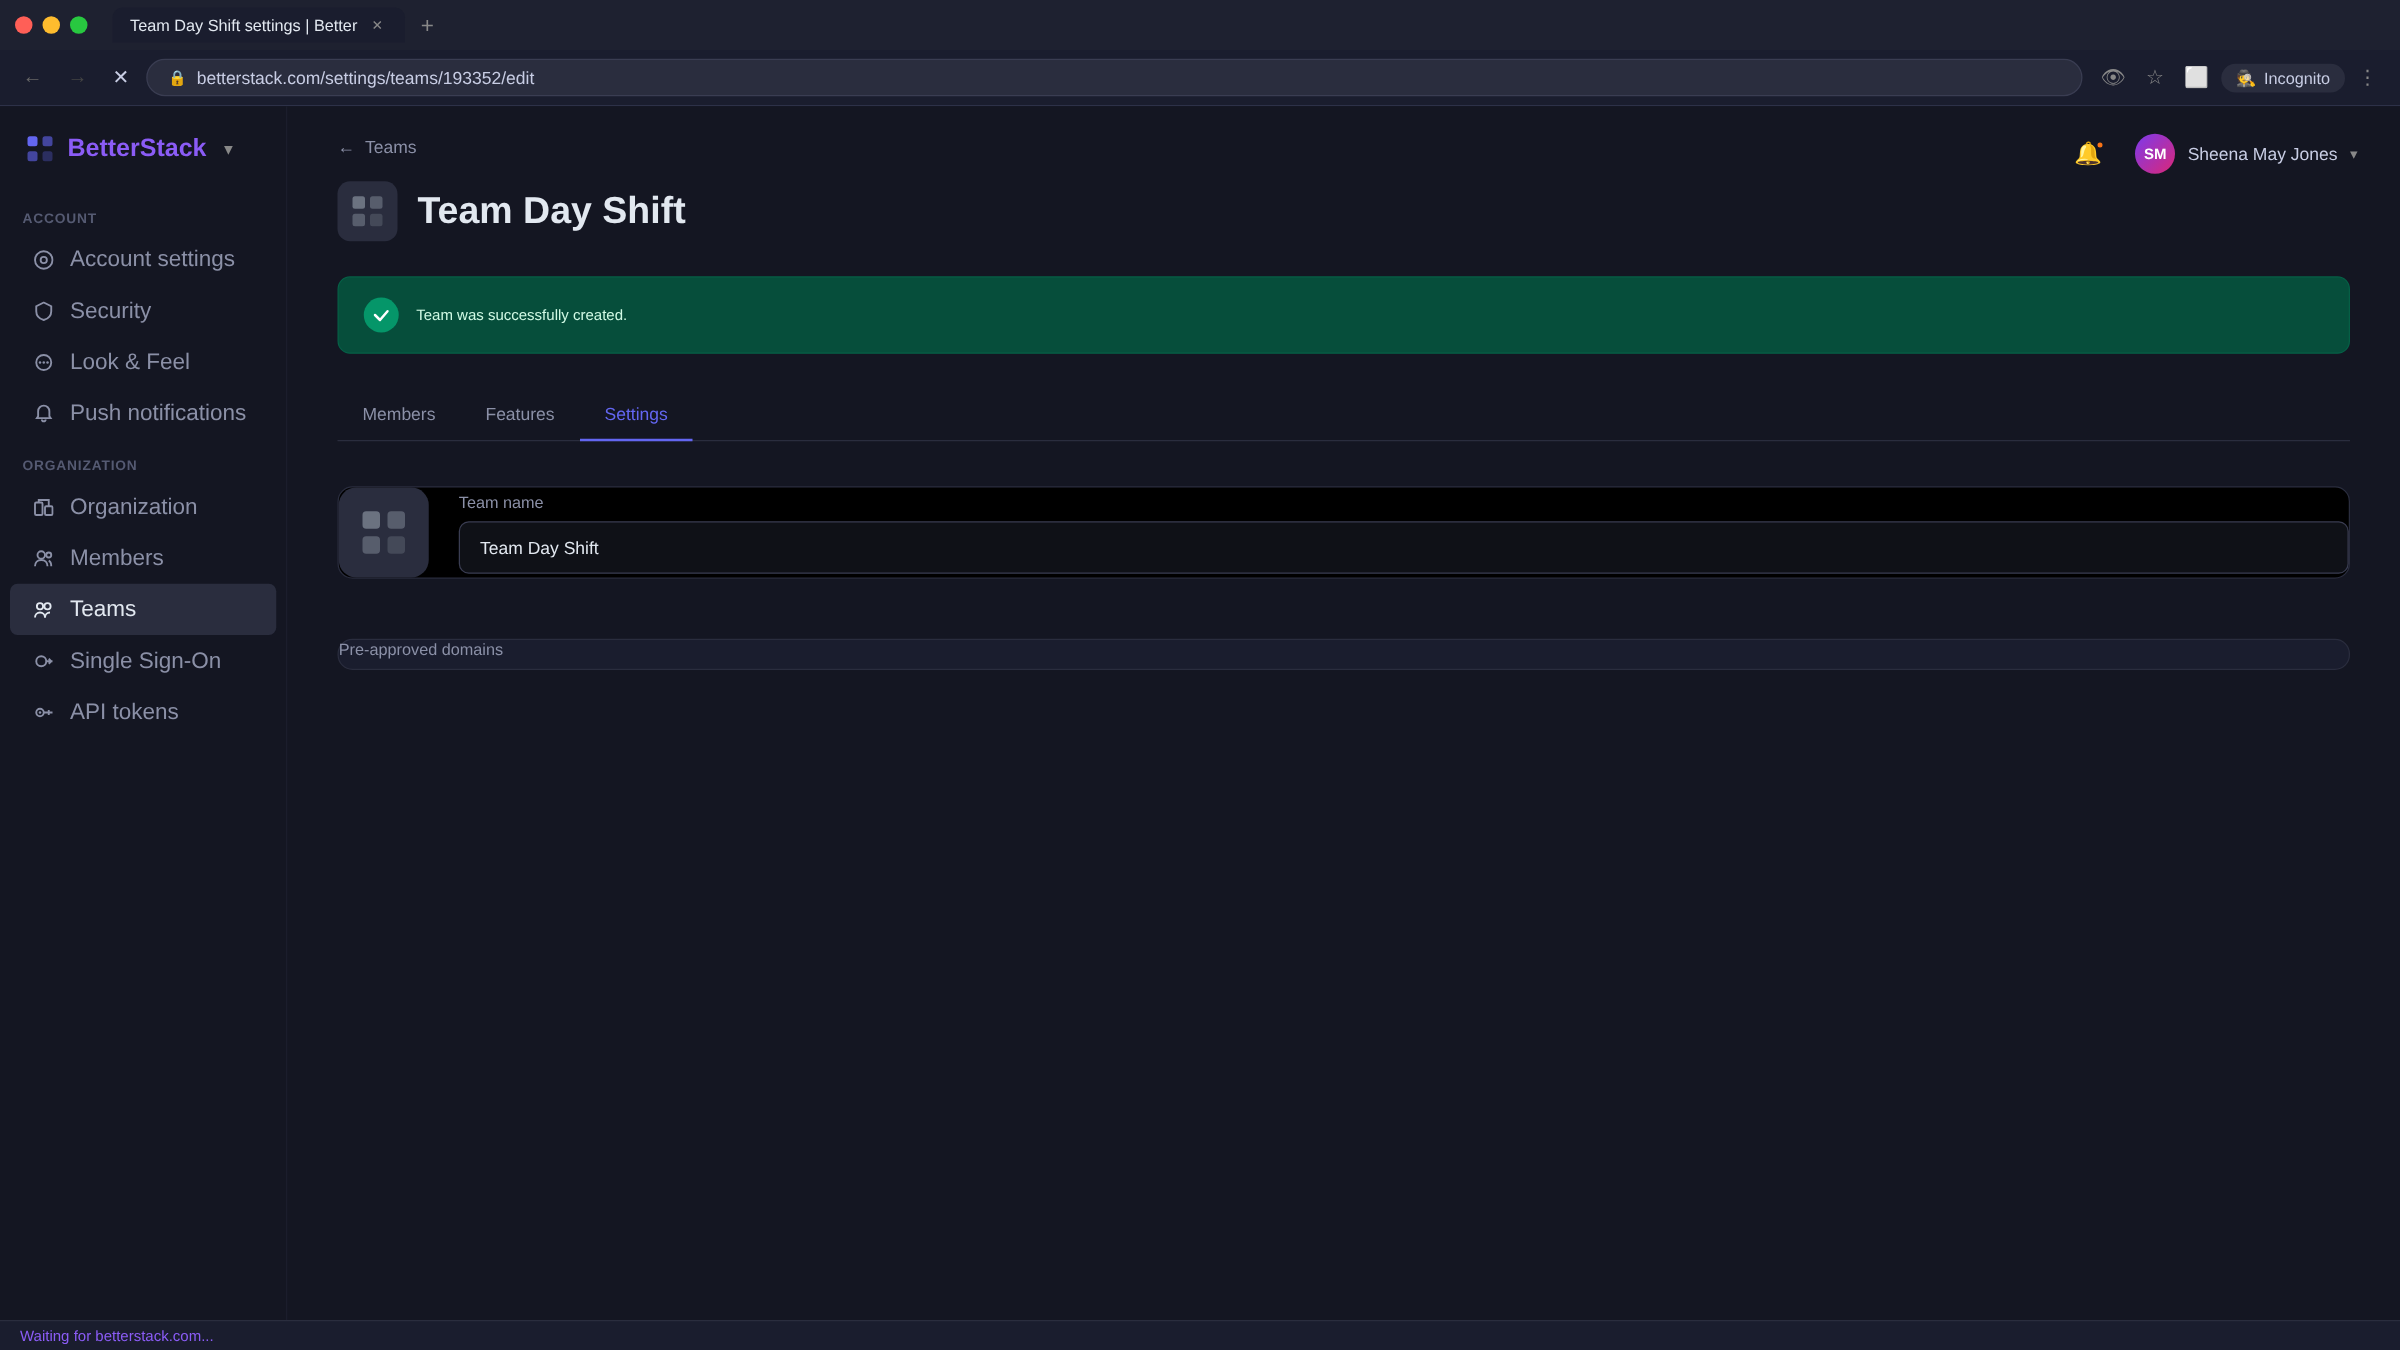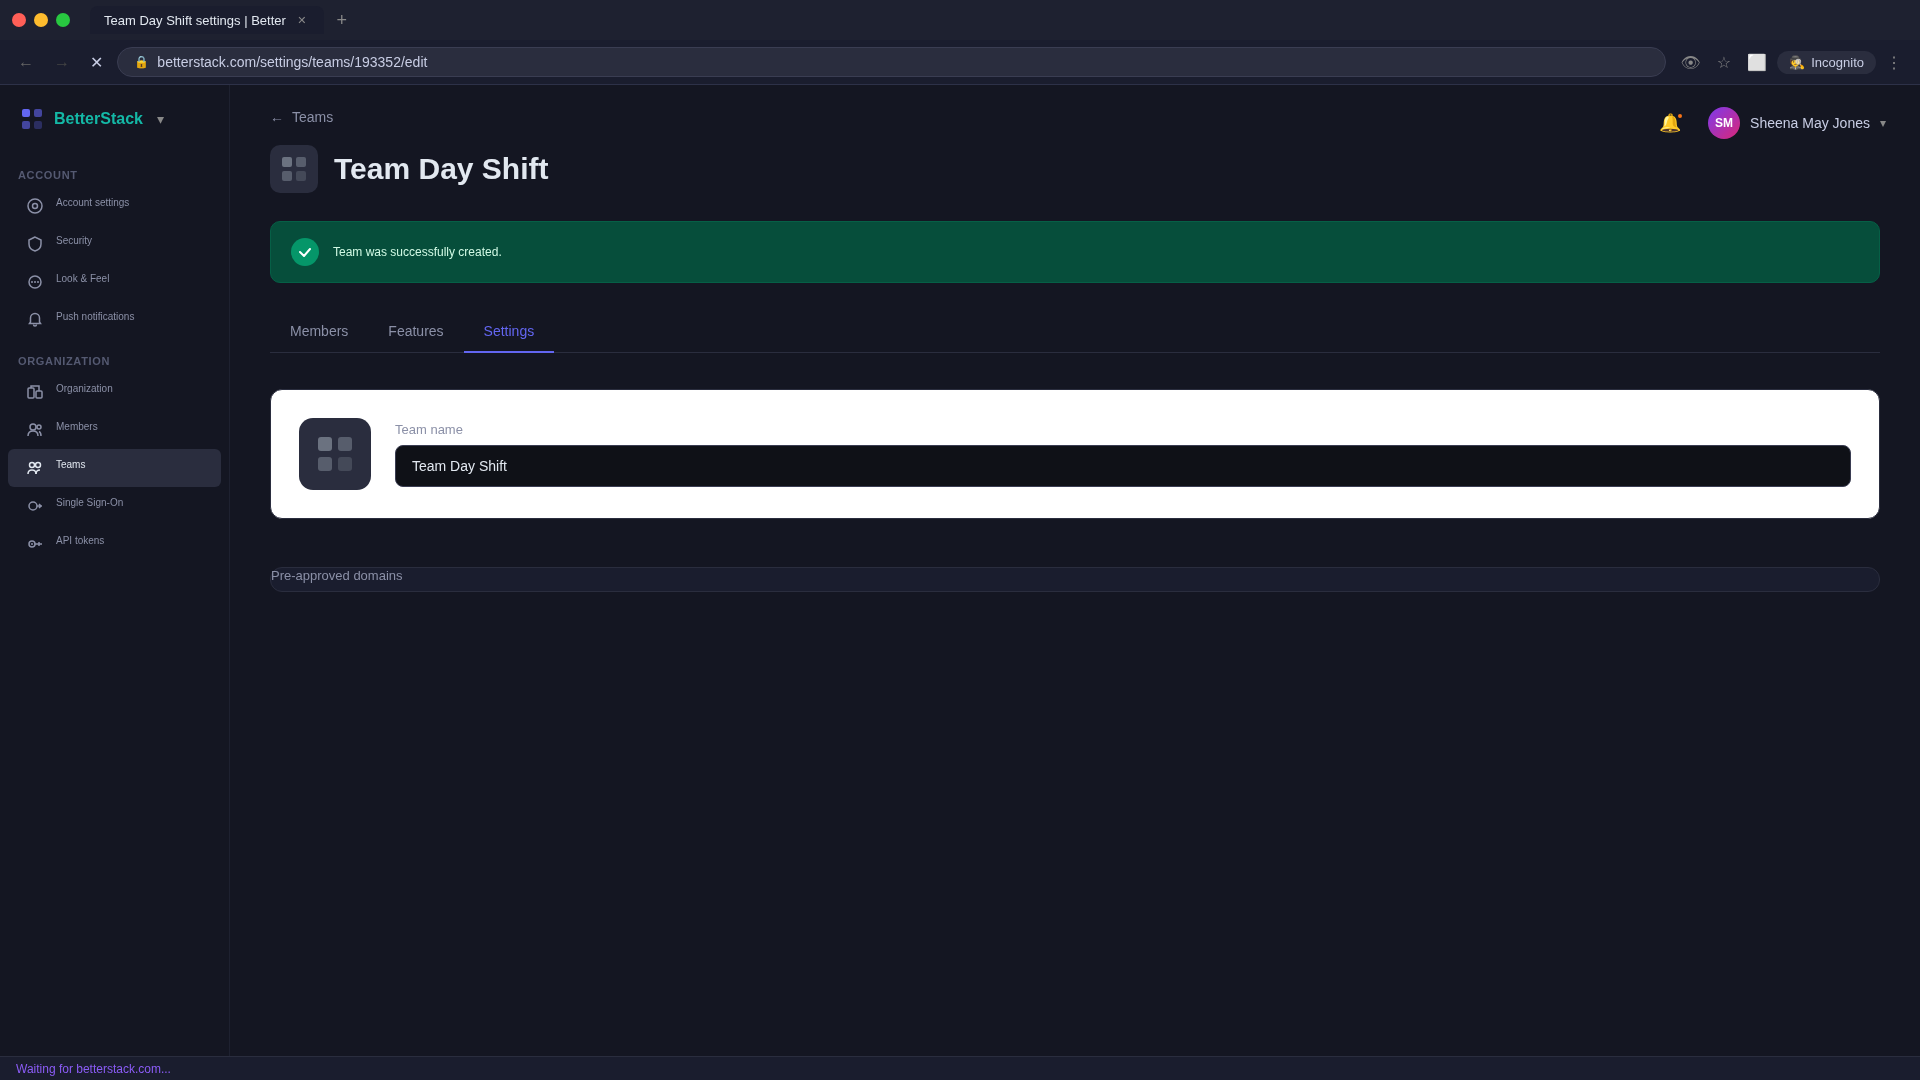--- a/index.html
+++ b/index.html
@@ -174,43 +174,43 @@
       gap: 8px;
     }
     .logo-icon {
       width: 28px;
       height: 28px;
       display: flex;
       align-items: center;
       justify-content: center;
     }
     .logo-text {
-      font-size: 16px;
+      font-size: 20px;
       font-weight: 600;
-      color: #14b8a6;
+      color: #8b5cf6;
     }
     .sidebar-chevron {
       color: #888;
       font-size: 14px;
       margin-left: 4px;
     }
     .sidebar-section-label {
       font-size: 11px;
       font-weight: 600;
       color: #555a72;
       padding: 16px 18px 6px;
       letter-spacing: 0.06em;
       text-transform: uppercase;
     }
     .sidebar-item {
       display: flex;
-      align-items: flex-start;
+      align-items: center;
       gap: 12px;
       padding: 10px 18px;
-      font-size: 10px;
+      font-size: 18px;
       color: #8b90a7;
       cursor: pointer;
       border-radius: 6px;
       margin: 0 8px;
       transition: background 0.15s;
     }
     .sidebar-item.active {
       background: #2a2d3e;
       color: #e2e8f0;
     }
@@ -377,24 +377,23 @@
       color: #e2e8f0;
       margin-bottom: 10px;
     }
     .section-desc-text {
       font-size: 13px;
       color: #8b90a7;
       line-height: 1.6;
     }
     .section-form {
       flex: 1;
-      background: #ffffff;
+      background: #000000;
       border: 1px solid #2a2d3e;
       border-radius: 12px;
-      padding: 28px;
       display: flex;
       align-items: center;
       gap: 24px;
     }
     .team-avatar-large {
       width: 72px;
       height: 72px;
       background: #2a2d3e;
       border-radius: 14px;
       display: flex;

